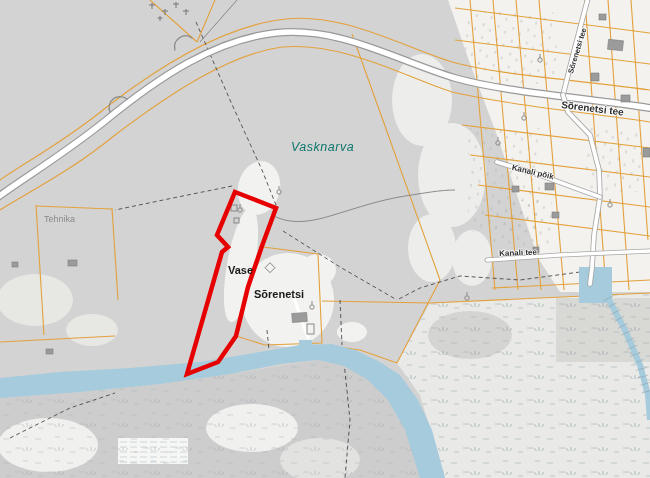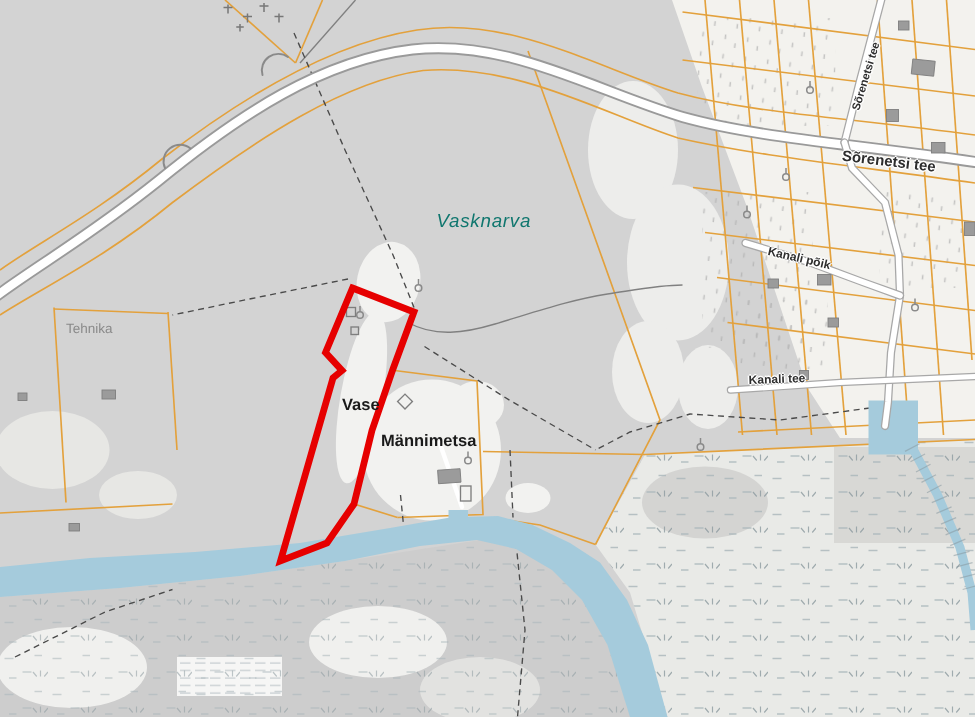--- a/index.html
+++ b/index.html
@@ -220,20 +220,20 @@
     <path d="M176,2 v6 M173,4 h6"></path>
     <path d="M186,9 v6 M183,11 h6"></path>
     <path d="M160,16 v5 M157.5,18 h5"></path>
   </g>
 
   <polygon points="235,192 276,208 262,246 248,287 236,336 218,362 187,374 222,252 228,247 217,235" fill="none" stroke="#e60000" stroke-width="4.5" stroke-linejoin="miter"></polygon>
 </svg>
 
   <div class="lbl lbl-village">Vasknarva</div>
   <div class="lbl lbl-vase">Vase</div>
-  <div class="lbl lbl-mannimetsa">Männimetsa</div>
+  <div class="lbl lbl-mannimetsa">Sõrenetsi</div>
   <div class="lbl lbl-tehnika">Tehnika</div>
 
   <div class="lbl lbl-road lbl-sorenetsi-main">Sõrenetsi tee</div>
   <div class="lbl lbl-road lbl-sorenetsi-north">Sõrenetsi tee</div>
   <div class="lbl lbl-road lbl-kanali-poik">Kanali põik</div>
   <div class="lbl lbl-road lbl-kanali-tee">Kanali tee</div>
 </div>
 
 </body></html>

